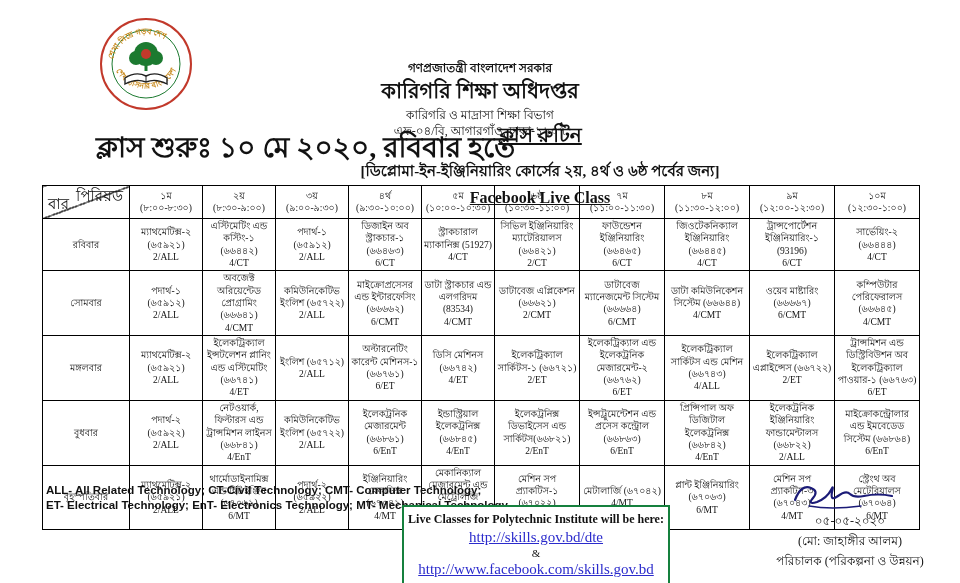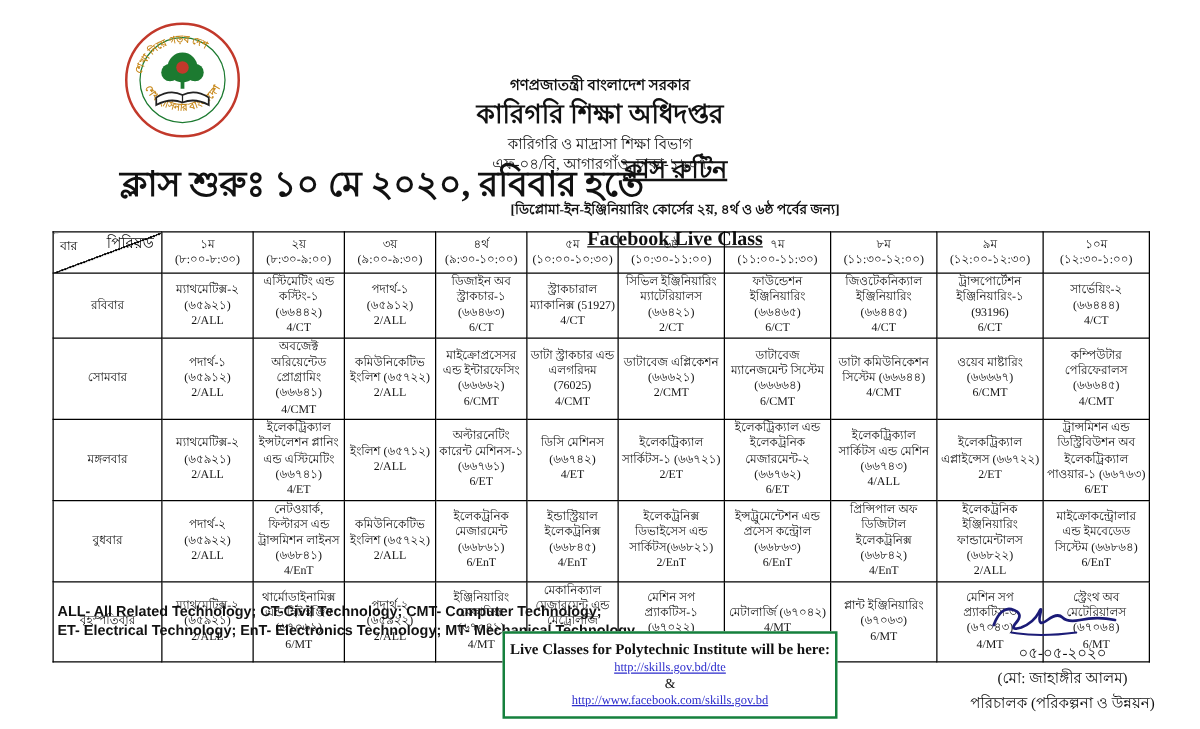--- a/index.html
+++ b/index.html
@@ -13,52 +13,52 @@
   .gov-header .l2 { font-size:21px; font-weight:bold; margin:1px 0; }
   .gov-header .l3, .gov-header .l4, .gov-header .l5 { font-size:12px; }
 
   .logo-left  { position:absolute; left:98px;  top:16px; }
   .logo-right { position:absolute; left:820px; top:22px; }
 
   
   .start-note { position:absolute; left:96px; top:126px; font-size:28px; font-weight:bold; }
   .title-block { position:absolute; left:330px; top:120px; width:420px; text-align:center; }
   .title-main { font-size:20px; font-weight:bold; text-decoration:underline; }
-  .title-sub  { font-size:11px; font-weight:bold; margin-top:6px; }
+  .title-sub  { font-size:15px; font-weight:bold; margin-top:6px; }
   .title-fb   { font-size:16px; font-weight:bold; text-decoration:underline; margin-top:5px; }
 
   
   .routine-wrap { position:absolute; left:42px; top:185px; width:878px; }
   table.routine { border-collapse:collapse; table-layout:fixed; width:878px; }
   table.routine th, table.routine td {
     border:1px solid #000; text-align:center; vertical-align:middle;
     font-size:9.5px; font-weight:normal; padding:1px 2px; line-height:1.3; overflow:hidden;
   }
   table.routine thead tr { height:33px; }
   table.routine tbody tr:nth-child(1){ height:44px; }
   table.routine tbody tr:nth-child(2){ height:48px; }
   table.routine tbody tr:nth-child(3){ height:55px; }
   table.routine tbody tr:nth-child(4){ height:60px; }
   table.routine tbody tr:nth-child(5){ height:53px; }
   .corner-cell { position:relative; padding:0 !important;
     background:linear-gradient(to bottom right, transparent calc(50% - 0.6px), #000 calc(50% - 0.6px), #000 calc(50% + 0.6px), transparent calc(50% + 0.6px)); }
-  .corner-top { position:absolute; top:1px; right:6px; font-size:12px; }
-  .corner-bottom { position:absolute; bottom:14px; left:5px; font-size:10px; }
+  .corner-top { position:absolute; top:1px; right:6px; font-size:15px; }
+  .corner-bottom { position:absolute; bottom:4px; left:5px; font-size:15px; }
   .period-label { display:block; }
   .period-time { display:block; }
   .day-cell { font-size:10.5px; }
   .cell-group { display:block; }
 
   
   .legend { position:absolute; left:46px; top:483px; font-size:11.5px; font-weight:bold; line-height:1.3;
     font-family:Liberation Sans, sans-serif; }
   .live-box { position:absolute; left:402px; top:505px; width:268px; border:2px solid #15803d;
     text-align:center; padding:5px 4px 7px 4px; background:#fff; }
   .live-box .bt { font-size:12px; font-weight:bold; }
-  .live-box a { color:#2b2bcc; font-size:10px; display:block; margin-top:2px; }
+  .live-box a { color:#2b2bcc; font-size:15px; display:block; margin-top:2px; }
   .live-box .amp { font-size:11px; margin-top:1px; }
   .sign-block { position:absolute; left:745px; top:478px; width:210px; text-align:center; }
   .sign-date { font-size:12px; margin-top:-4px; }
   .sign-name { font-size:12px; }
   .sign-title { font-size:12px; }
 </style>
 </head>
 <body>
 
 <div class="page">
@@ -178,21 +178,21 @@
             <td><span class="cell-subject">জিওটেকনিক্যাল ইঞ্জিনিয়ারিং (৬৬৪৪৫)</span><span class="cell-group">4/CT</span></td>
             <td><span class="cell-subject">ট্রান্সপোর্টেশন ইঞ্জিনিয়ারিং-১ (93196)</span><span class="cell-group">6/CT</span></td>
             <td><span class="cell-subject">সার্ভেয়িং-২ (৬৬৪৪৪)</span><span class="cell-group">4/CT</span></td>
           </tr>
           <tr>
             <td class="day-cell">সোমবার</td>
             <td><span class="cell-subject">পদার্থ-১ (৬৫৯১২)</span><span class="cell-group">2/ALL</span></td>
             <td><span class="cell-subject">অবজেক্ট অরিয়েন্টেড প্রোগ্রামিং (৬৬৬৪১)</span><span class="cell-group">4/CMT</span></td>
             <td><span class="cell-subject">কমিউনিকেটিভ ইংলিশ (৬৫৭২২)</span><span class="cell-group">2/ALL</span></td>
             <td><span class="cell-subject">মাইক্রোপ্রসেসর এন্ড ইন্টারফেসিং (৬৬৬৬২)</span><span class="cell-group">6/CMT</span></td>
-            <td><span class="cell-subject">ডাটা স্ট্রাকচার এন্ড এলগরিদম (76025)</span><span class="cell-group">4/CMT</span></td>
+            <td><span class="cell-subject">ডাটা স্ট্রাকচার এন্ড এলগরিদম (83534)</span><span class="cell-group">4/CMT</span></td>
             <td><span class="cell-subject">ডাটাবেজ এপ্লিকেশন (৬৬৬২১)</span><span class="cell-group">2/CMT</span></td>
             <td><span class="cell-subject">ডাটাবেজ ম্যানেজমেন্ট সিস্টেম (৬৬৬৬৪)</span><span class="cell-group">6/CMT</span></td>
             <td><span class="cell-subject">ডাটা কমিউনিকেশন সিস্টেম (৬৬৬৪৪)</span><span class="cell-group">4/CMT</span></td>
             <td><span class="cell-subject">ওয়েব মাষ্টারিং (৬৬৬৬৭)</span><span class="cell-group">6/CMT</span></td>
             <td><span class="cell-subject">কম্পিউটার পেরিফেরালস (৬৬৬৪৫)</span><span class="cell-group">4/CMT</span></td>
           </tr>
           <tr>
             <td class="day-cell">মঙ্গলবার</td>
             <td><span class="cell-subject">ম্যাথমেটিক্স-২ (৬৫৯২১)</span><span class="cell-group">2/ALL</span></td>
             <td><span class="cell-subject">ইলেকট্রিক্যাল ইন্সটলেশন প্লানিং এন্ড এস্টিমেটিং (৬৬৭৪১)</span><span class="cell-group">4/ET</span></td>

